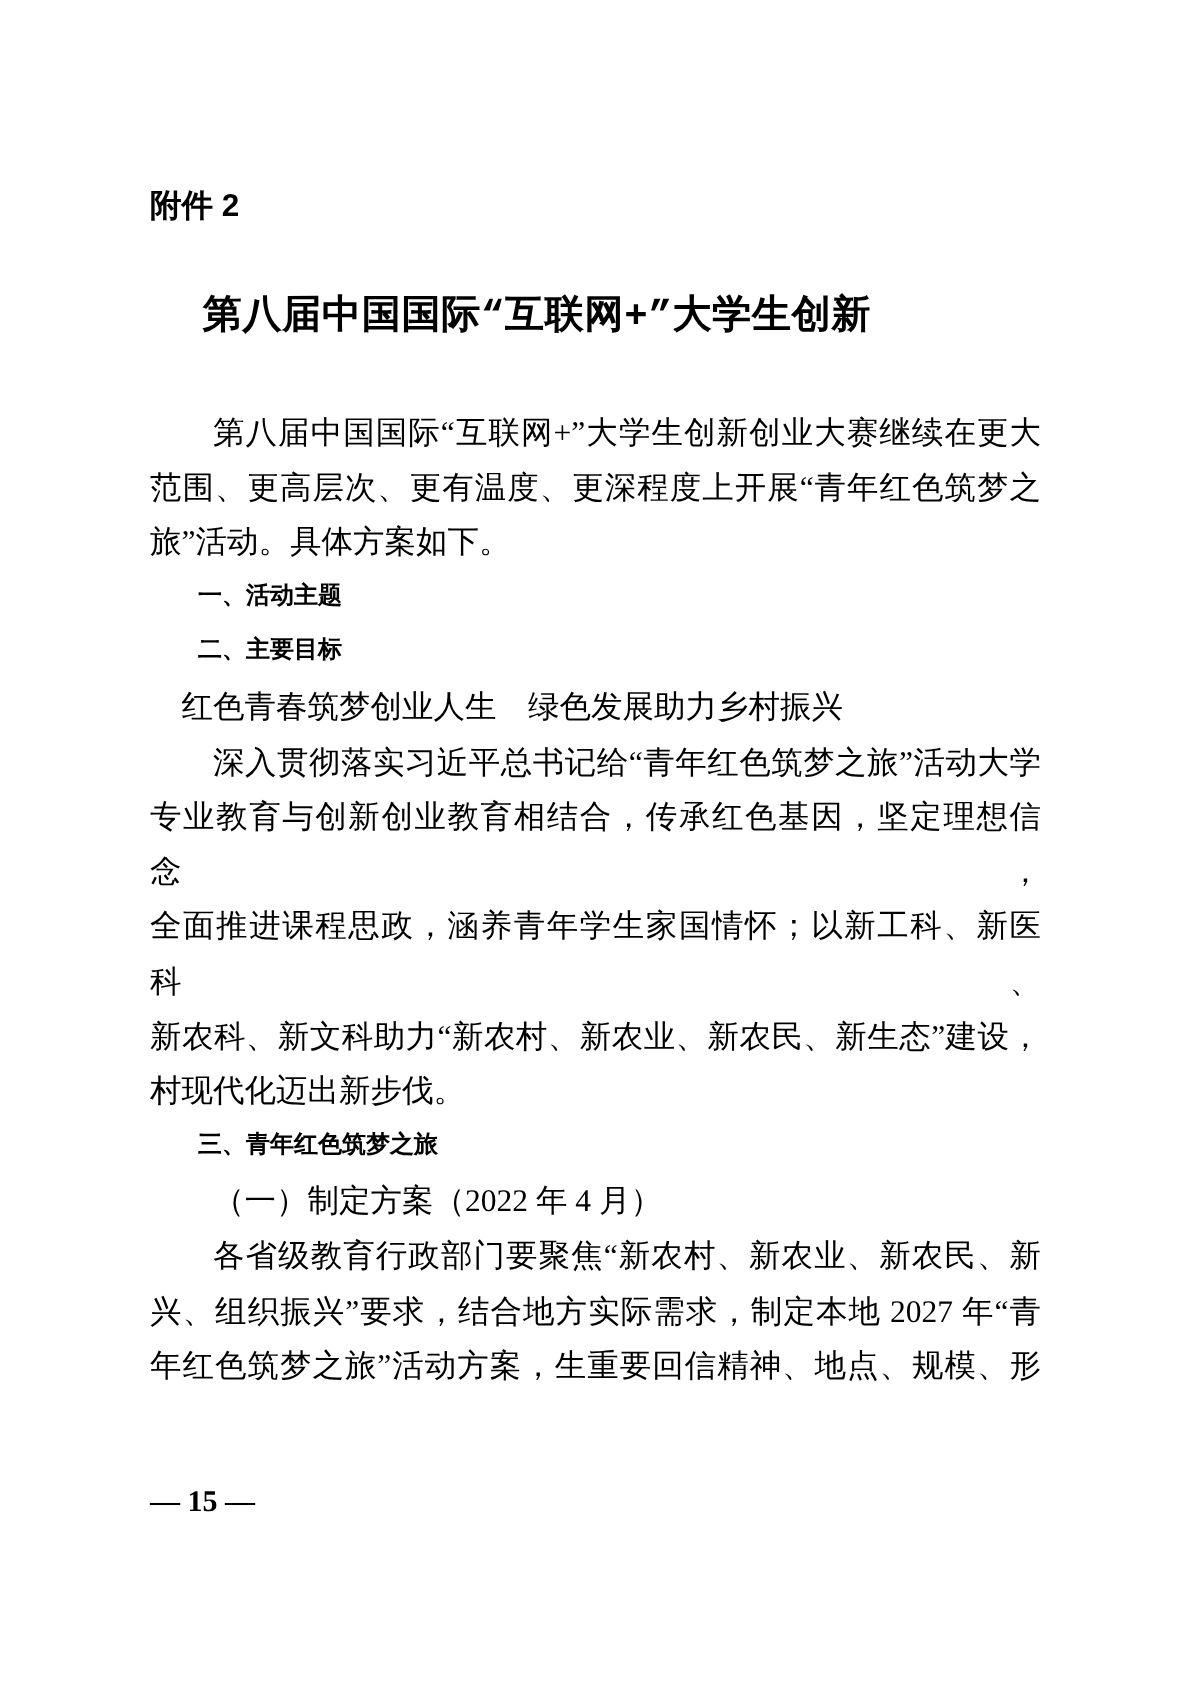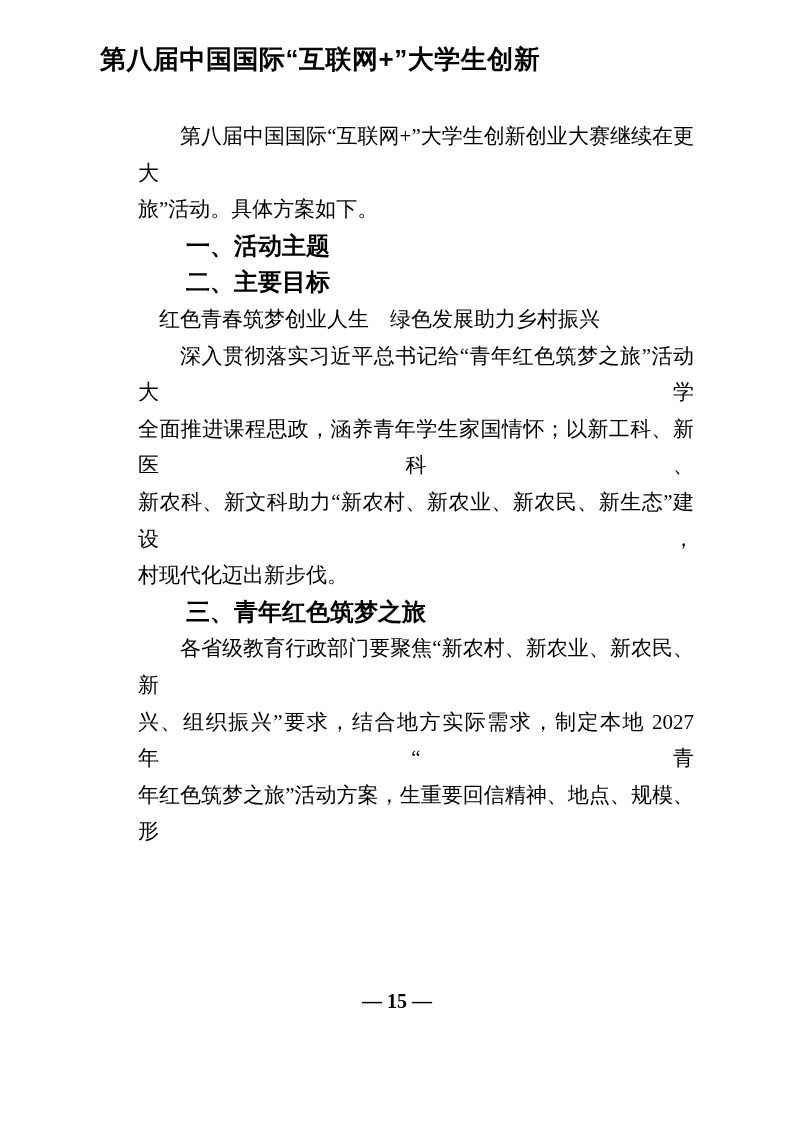--- a/index.html
+++ b/index.html
@@ -26,88 +26,91 @@
   .attachment {
     margin-top: 124px;
     font-family: "Liberation Sans", "DejaVu Sans", sans-serif;
     font-weight: 700;
     font-size: 21px;
     line-height: 28px;
   }
   .doc-title {
     margin-top: 40px;
     width: 516px;
-    font-family: Liberation Sans, sans-serif;
+    text-align: center;
+    font-family: Liberation Mono, monospace;
     font-weight: 700;
     font-size: 26px;
     line-height: 38px;
     letter-spacing: 0.5px;
   }
   .body-text {
     margin-top: 40px;
     font-size: 21px;
     line-height: 36.6px;
-    margin-left: 38px;
   }
   .line {
     min-height: 36.6px;
   }
   .just {
     text-align: justify;
     text-align-last: justify;
   }
   .indent2 { text-indent: 2em; }
   .indent1 { text-indent: 1em; }
   .heading {
     font-family: "Liberation Sans", "DejaVu Sans", sans-serif;
     font-weight: 700;
-    font-size: 24px;
+    font-size: 16px;
     text-indent: 2em;
   }
   .subheading {
     text-indent: 2em;
   }
   .footer {
     position: absolute;
     left: 100px;
     top: 989px;
     width: 594px;
-    text-align: center;
     font-weight: 700;
     font-size: 20px;
     line-height: 24px;
     font-family: "Liberation Serif", "DejaVu Serif", serif;
   }
 </style>
 </head>
 <body>
 
 <div class="page">
   <div class="content">
 
+    <div class="attachment">附件 2</div>
 
     <div class="doc-title">
       <div>第八届中国国际“互联网+”大学生创新</div>
     </div>
 
     <div class="body-text">
 
       <div class="line just indent2">第八届中国国际“互联网+”大学生创新创业大赛继续在更大</div>
+      <div class="line just">范围、更高层次、更有温度、更深程度上开展“青年红色筑梦之</div>
       <div class="line">旅”活动。具体方案如下。</div>
 
       <div class="line heading">一、活动主题</div>
       <div class="line heading">二、主要目标</div>
 
       <div class="line indent1">红色青春筑梦创业人生　绿色发展助力乡村振兴</div>
       <div class="line just indent2">深入贯彻落实习近平总书记给“青年红色筑梦之旅”活动大学</div>
+      <div class="line just">专业教育与创新创业教育相结合，传承红色基因，坚定理想信念，</div>
       <div class="line just">全面推进课程思政，涵养青年学生家国情怀；以新工科、新医科、</div>
       <div class="line just">新农科、新文科助力“新农村、新农业、新农民、新生态”建设，</div>
       <div class="line">村现代化迈出新步伐。</div>
 
       <div class="line heading">三、青年红色筑梦之旅</div>
+      <div class="line subheading">（一）制定方案（2022 年 4 月）</div>
       <div class="line just indent2">各省级教育行政部门要聚焦“新农村、新农业、新农民、新</div>
       <div class="line just">兴、组织振兴”要求，结合地方实际需求，制定本地 2027 年“青</div>
       <div class="line just">年红色筑梦之旅”活动方案，生重要回信精神、地点、规模、形</div>
 
     </div>
   </div>
 
   <div class="footer">— 15 —</div>
 </div>
 

